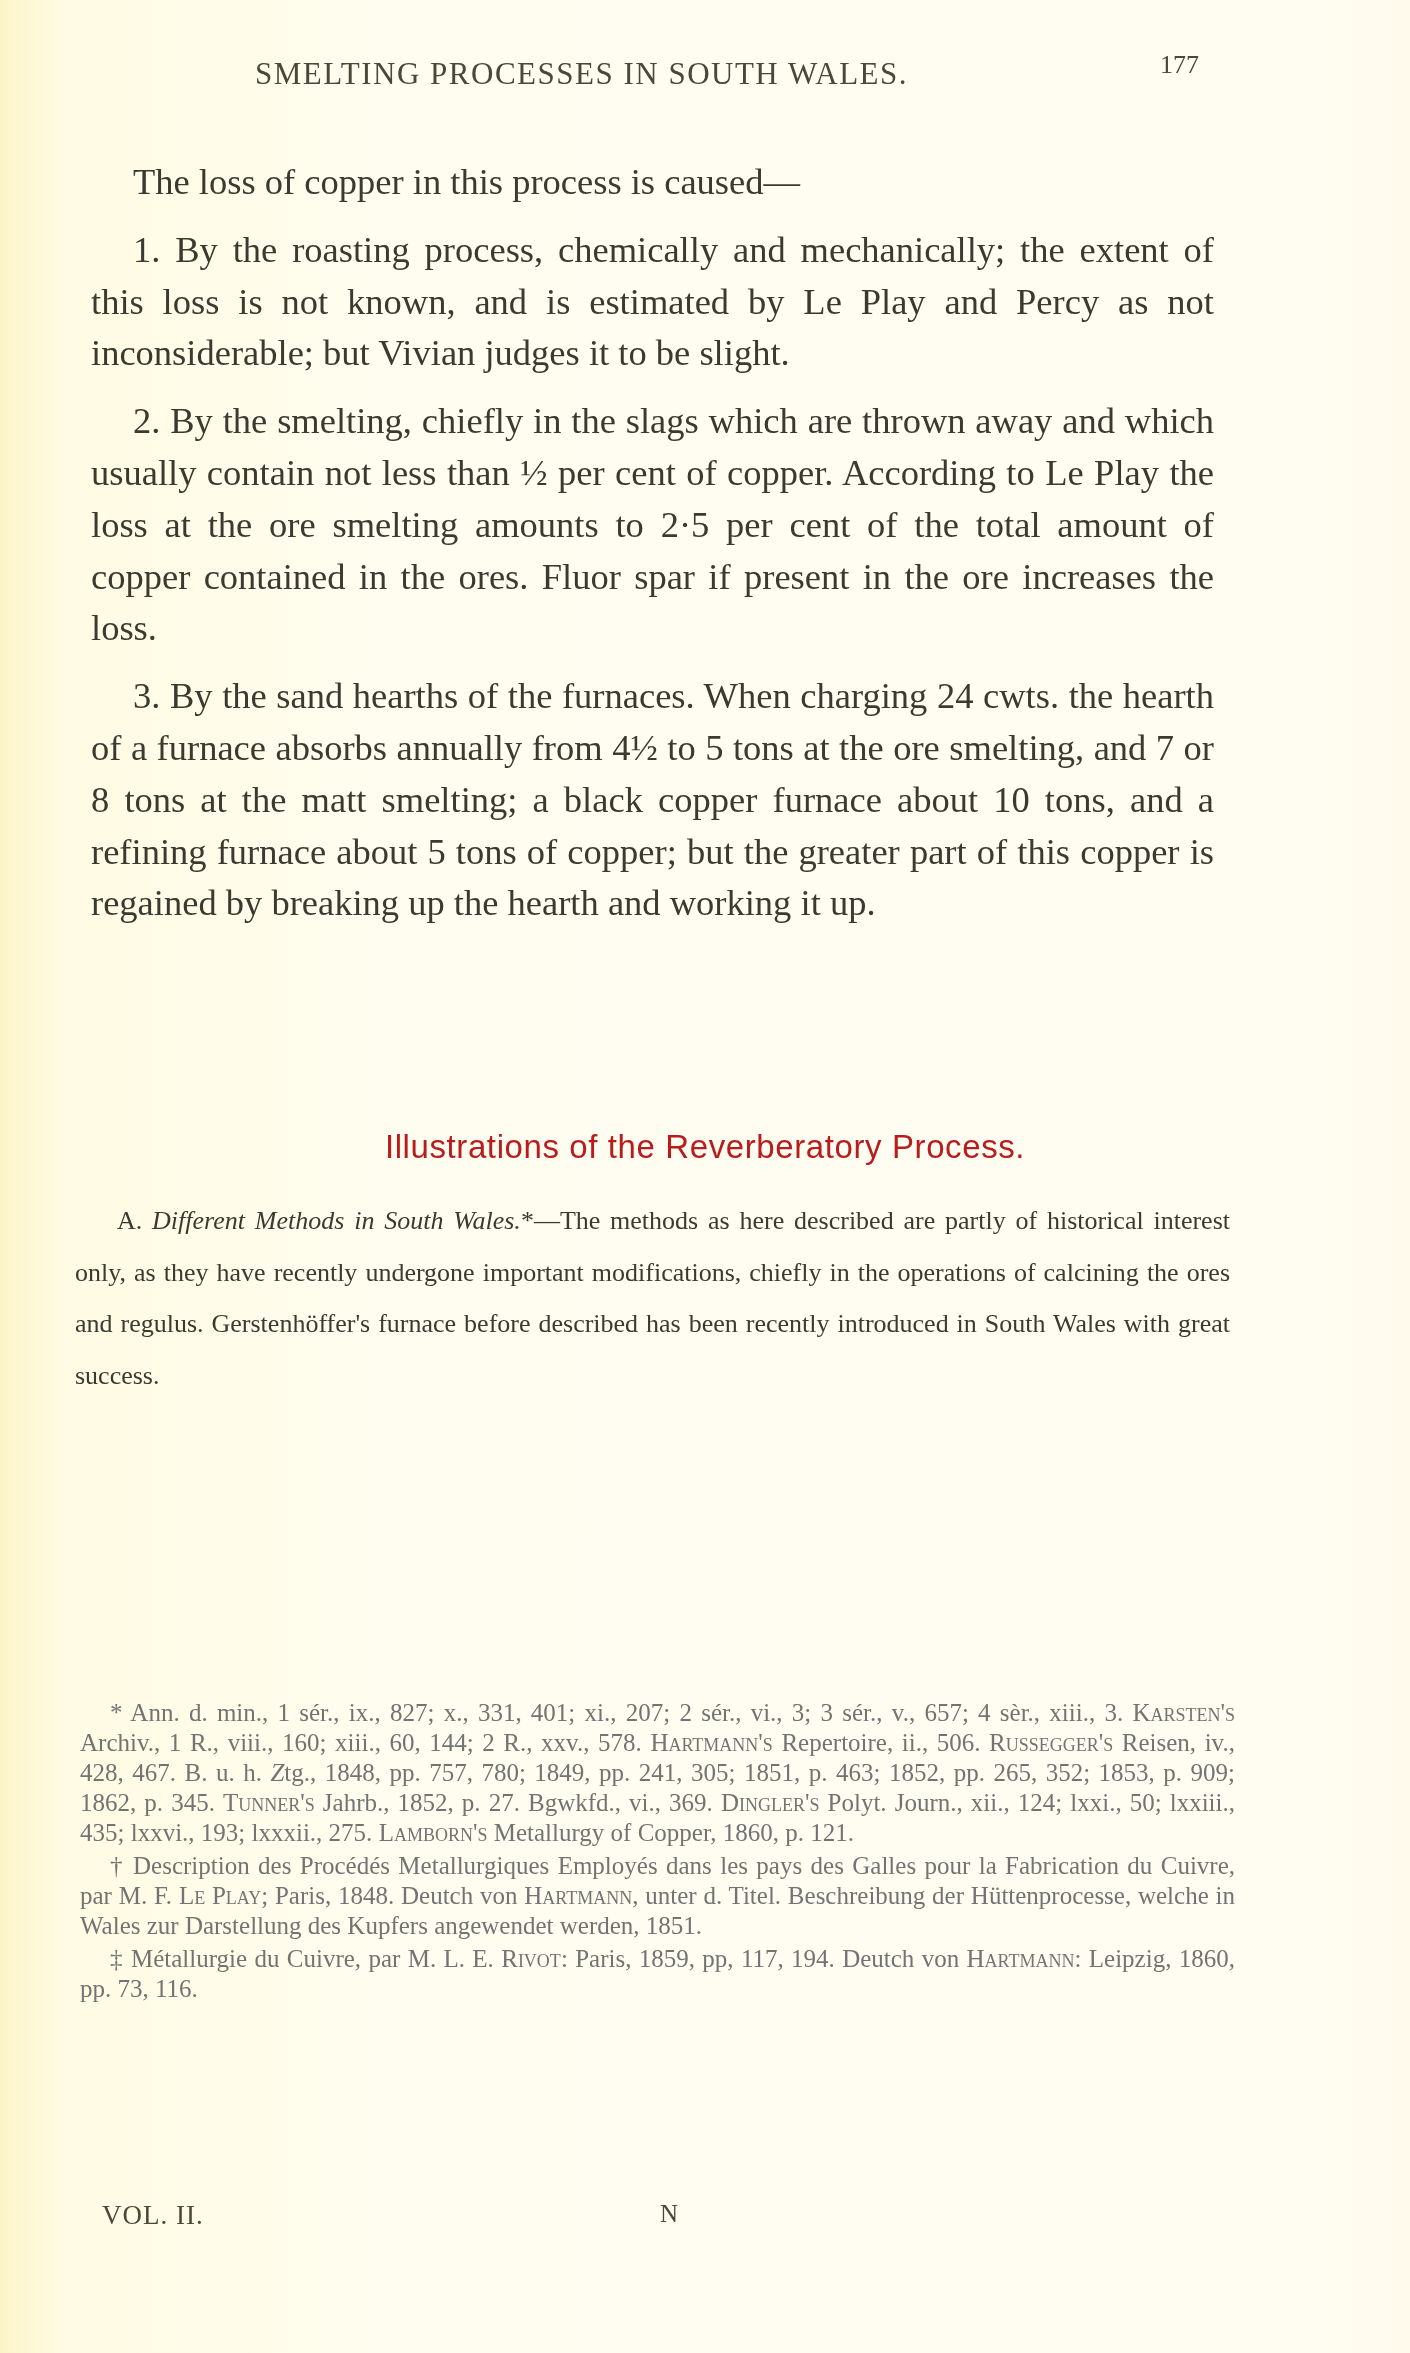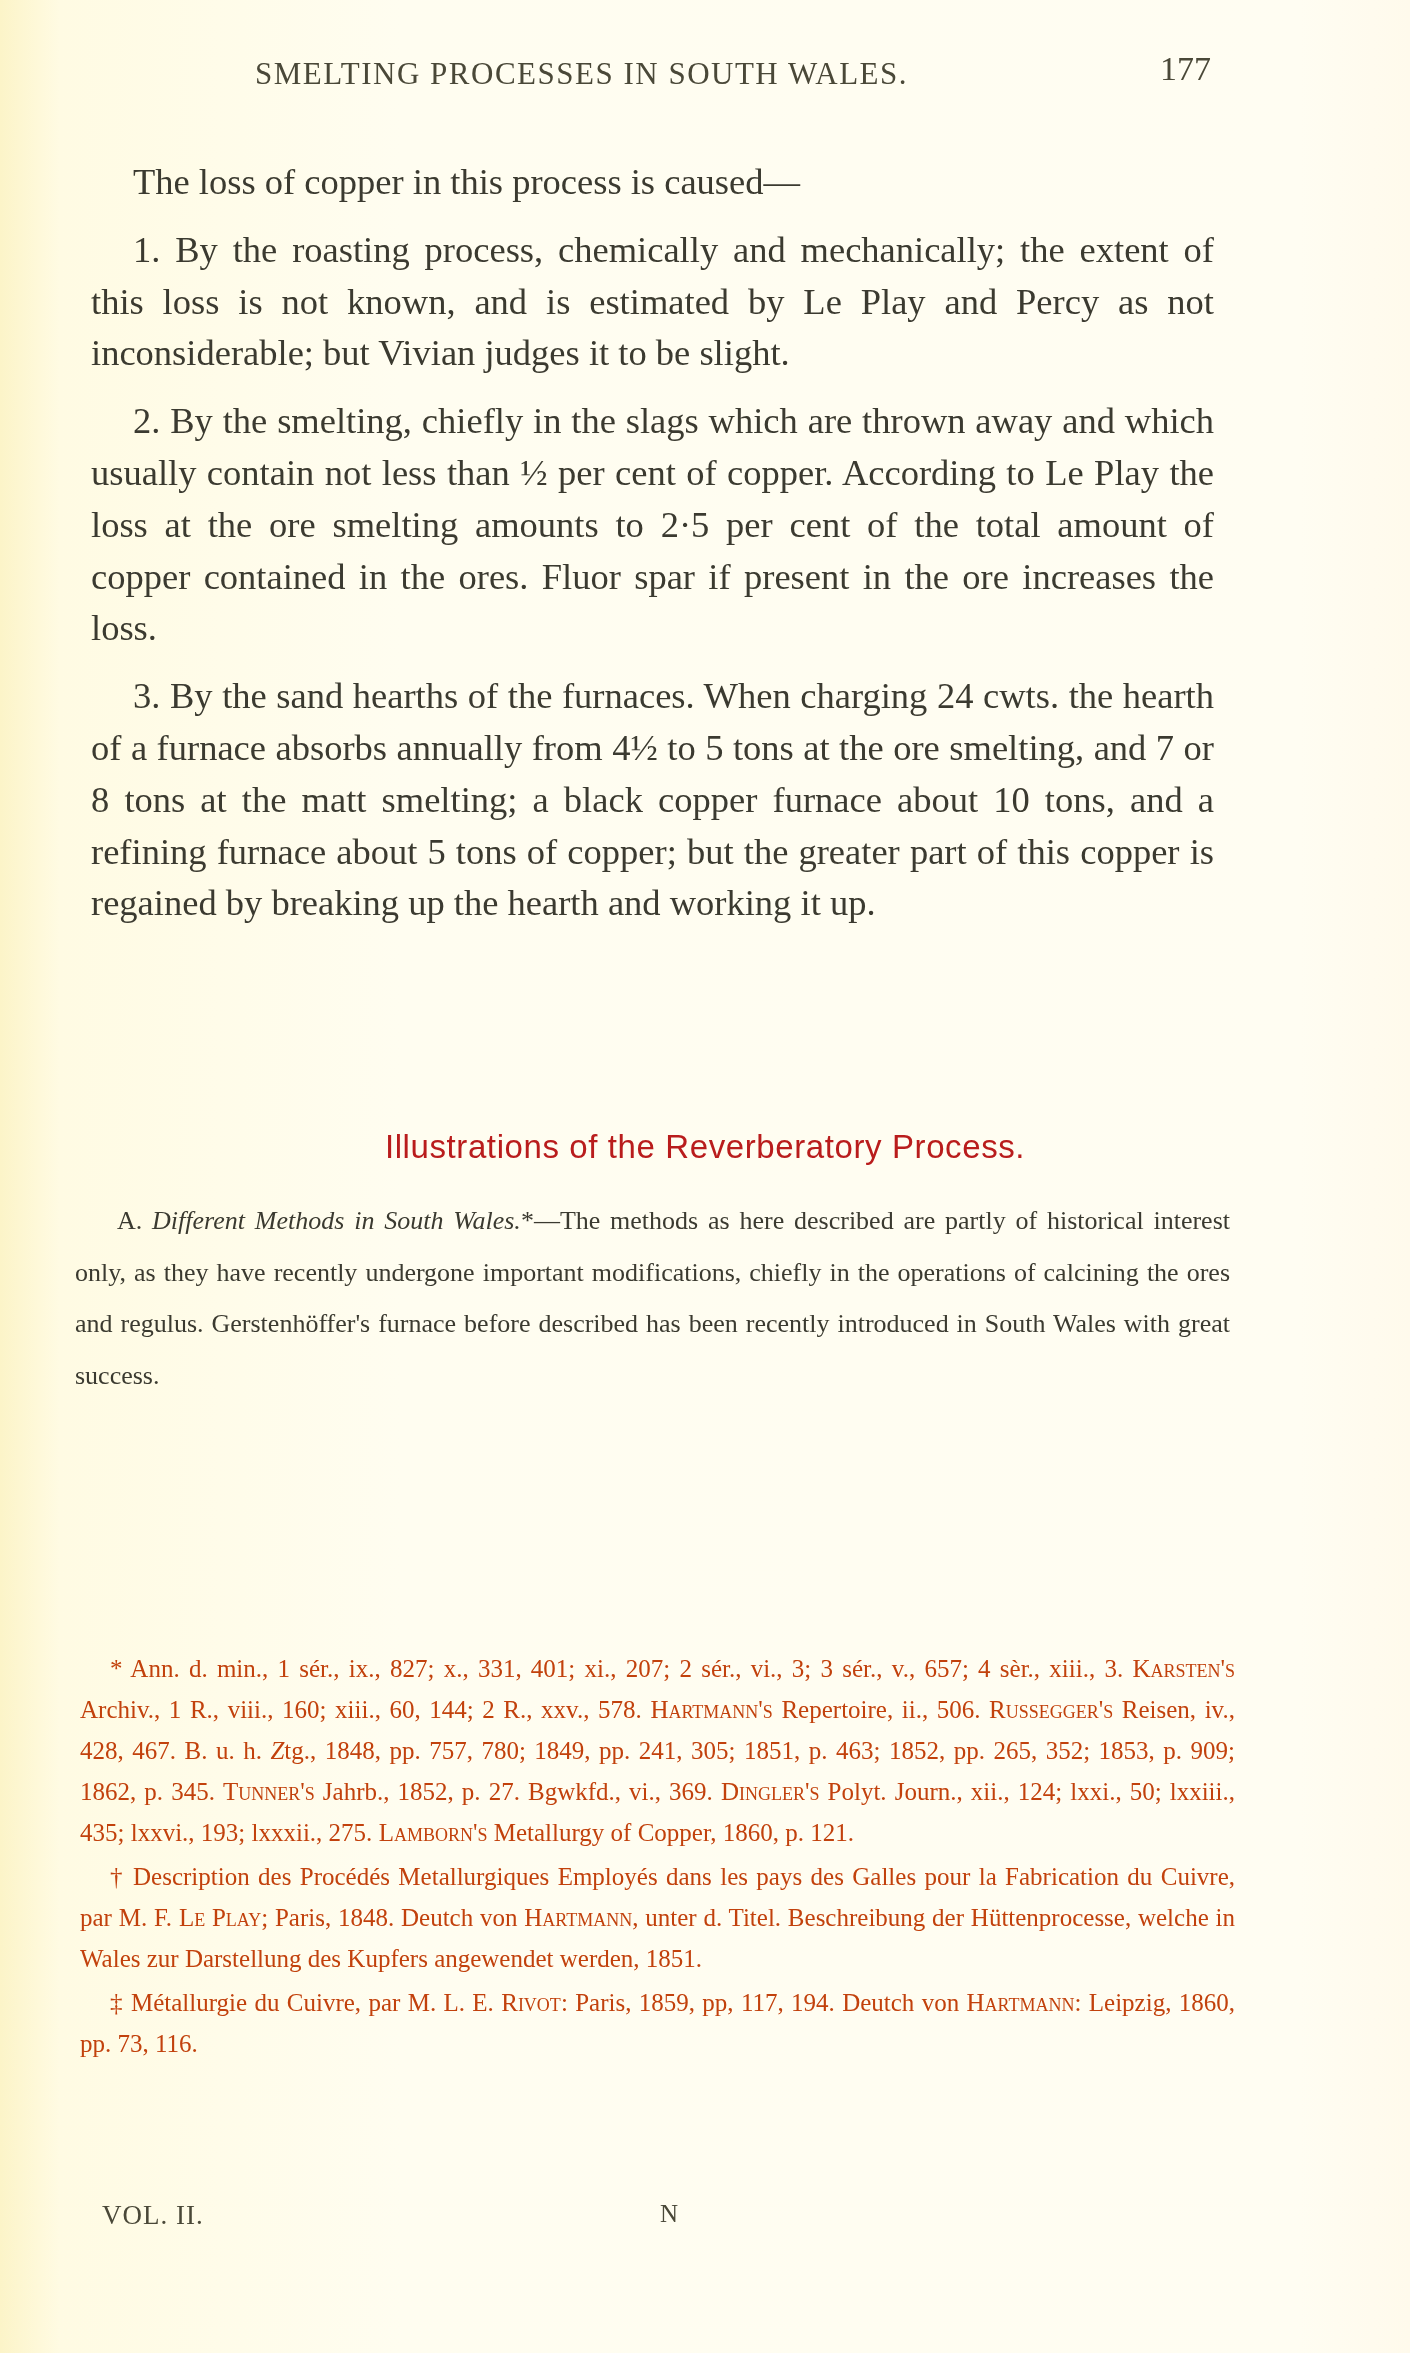--- a/index.html
+++ b/index.html
@@ -10,41 +10,41 @@
     font-family: "Liberation Serif", "DejaVu Serif", serif;
     color: #3b3a30;
     position: relative;
   }
   .page { position: absolute; left: 0; top: 0; width: 1410px; height: 2353px; }
   .running-head {
     position: absolute; top: 50px; left: 255px; width: 1000px;
     font-size: 31px; letter-spacing: 1.5px; color: #4a4838;
   }
   .running-head .title { position: absolute; left: 0; top: 6px; }
-  .running-head .pagenum { position: absolute; left: 905px; top: 0; font-size: 34px; letter-spacing: 0; }
+  .running-head .pagenum { position: absolute; left: 905px; top: 0; font-size: 26px; letter-spacing: 0; }
   .body-text {
     position: absolute; left: 75px; top: 140px; width: 1155px;
     font-size: 36.5px; line-height: 51.8px; text-align: justify;
   }
   .body-text p { margin: 16px; text-indent: 42px; }
   .heading {
     position: absolute; left: 0; width: 1410px; top: 1128px; text-align: center;
     font-family: "Liberation Sans", "DejaVu Sans", sans-serif;
     font-size: 33px; letter-spacing: 0.6px; color: #b91c1c;
   }
   .body-text-2 {
     position: absolute; left: 75px; top: 1195px; width: 1155px;
     font-size: 26px; line-height: 51.6px; text-align: justify;
   }
   .body-text-2 p { margin: 0; text-indent: 42px; }
   i { font-style: italic; }
   .sc { font-variant: small-caps; }
   .footnotes {
-    position: absolute; left: 80px; top: 1648px; width: 1155px;
-    font-size: 25px; line-height: 41px; text-align: justify; color: #c2410c;
+    position: absolute; left: 80px; top: 1698px; width: 1155px;
+    font-size: 25px; line-height: 30px; text-align: justify; color: #737373;
   }
   .footnotes p { margin: 0; text-indent: 30px; }
   .footnotes p + p { margin-top: 3px; }
   .footer { position: absolute; top: 2200px; left: 0; width: 1410px; font-size: 27px; color: #4a4838; }
   .footer .vol { position: absolute; left: 102px; letter-spacing: 1px; }
   .footer .sig { position: absolute; left: 660px; font-size: 25px; }
 </style>
 </head>
 <body>
 

